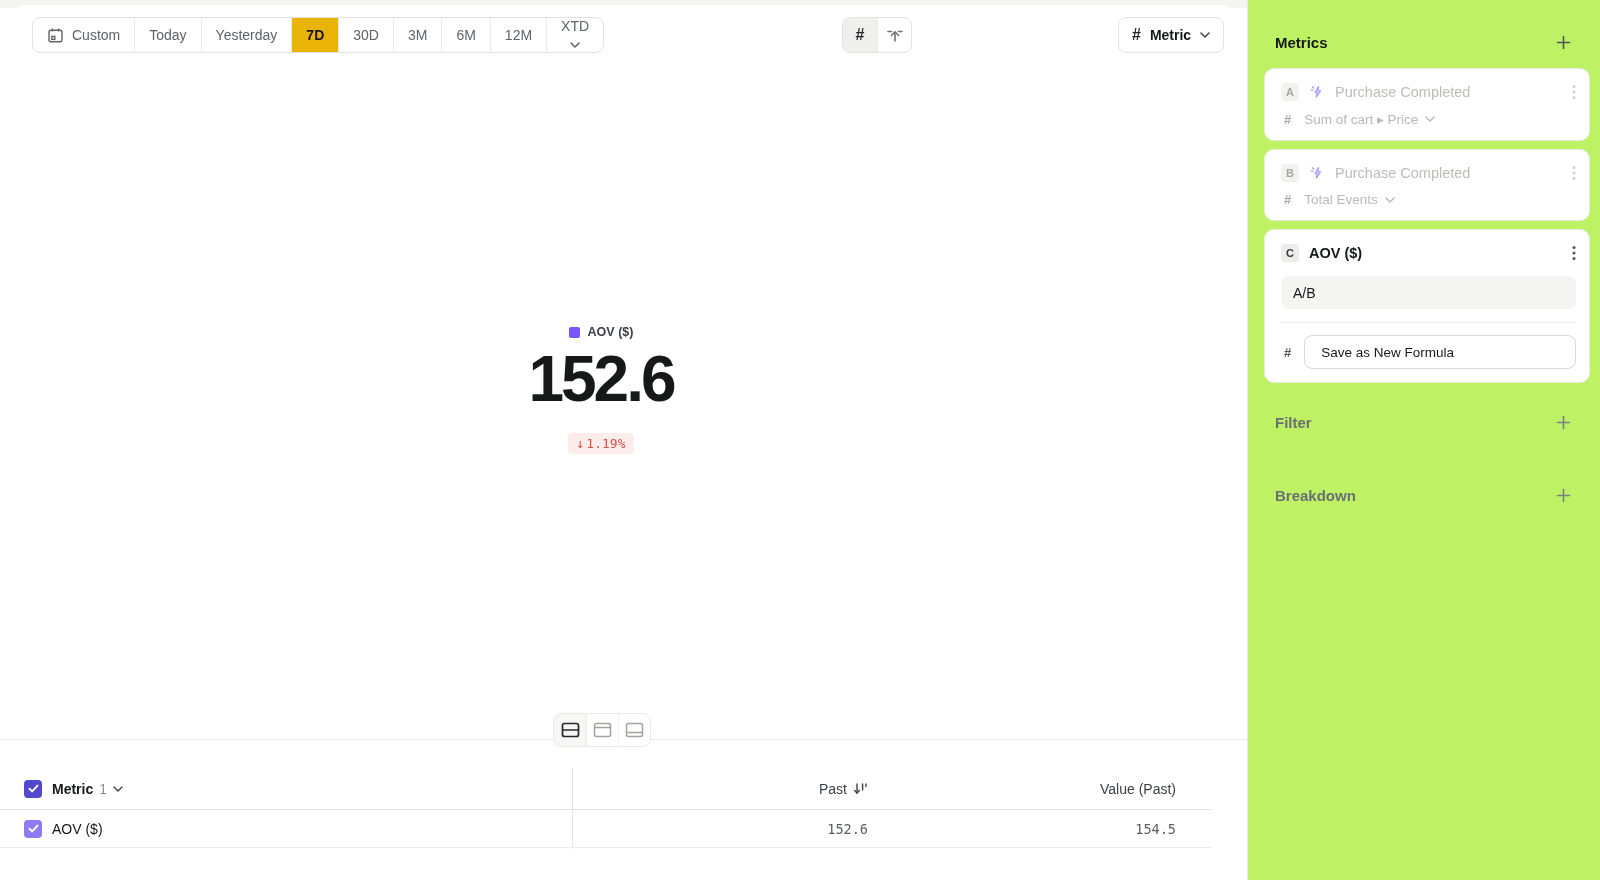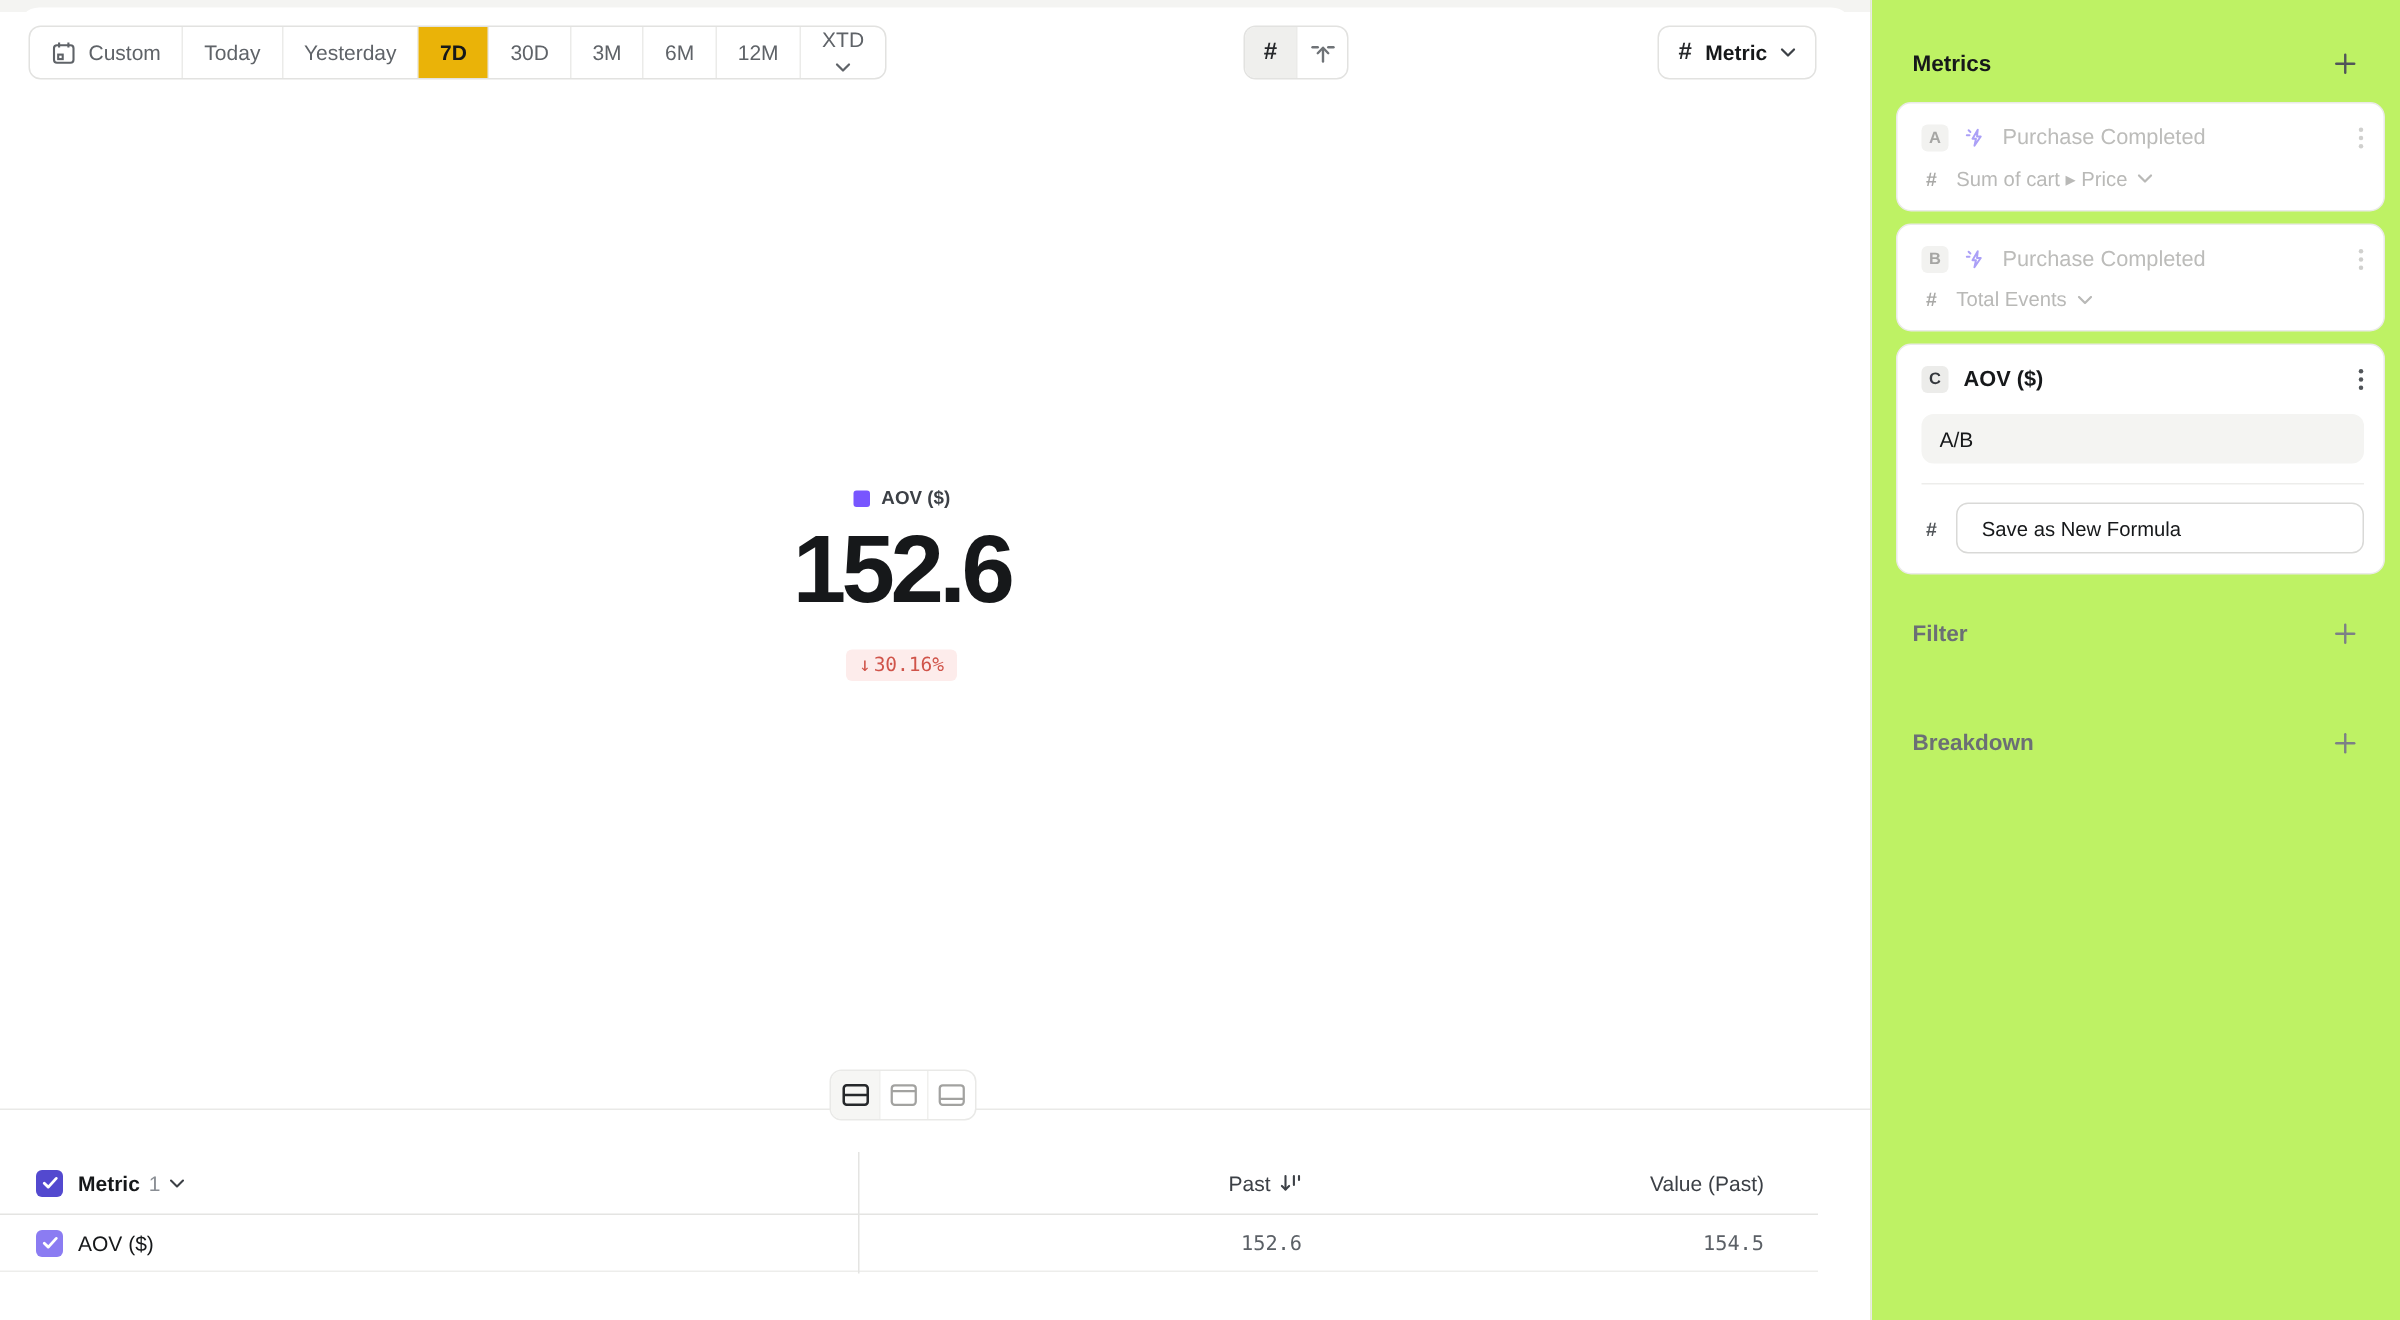--- a/index.html
+++ b/index.html
@@ -11,21 +11,21 @@
   .main { position:absolute; left:0; top:0; width:1247px; height:880px; background:#fff; }
   .sidebar { position:absolute; left:1247px; top:0; width:353px; height:880px;
     background:#bef264; border-left:1px solid #e9e9e7; }
 
   
   .top-strip { position:absolute; top:0; left:0; width:1247px; height:8px; background:#f4f4f2; }
   .top-card { position:absolute; top:5px; left:12px; width:1223px; height:44px;
     background:#fff; border-radius:14px 14px 0 0; }
 
   
-  .toolbar { position:absolute; top:17px; left:3px; width:1247px; height:27px; }
+  .toolbar { position:absolute; top:17px; left:16px; width:1247px; height:27px; }
   .range-group { position:absolute; left:16px; top:0; height:36px; display:flex;
     border:1px solid #e2e2e0; border-radius:8px; background:#fff; overflow:hidden; }
   .range-item { display:flex; align-items:center; gap:8px; padding:0 14px; font-size:14px;
     color:#5f6368; border-right:1px solid #ebebe9; cursor:pointer; white-space:nowrap; }
   .range-item:last-child { border-right:none;flex-direction:column; }
   .range-item.selected { background:#eab308; color:#16181a; font-weight:700; }
   .chev { display:inline-block; }
 
   .compare-pill { position:absolute; left:580px; top:0; height:36px; display:flex;
     align-items:center; gap:10px; padding:0 12px 0 16px; border:1px solid #e2e2e0;
@@ -198,21 +198,21 @@
   </div>
 
   <div class="legend">
     <span class="legend-swatch" id="legend-swatch" style="background: rgb(120, 86, 255);"></span>
     <span class="legend-label">AOV ($)</span>
   </div>
   <div class="hero-number">152.6</div>
   <div class="delta-badge">
     <span class="delta-inner mono" id="delta-inner" style="background: rgb(253, 236, 235); color: rgb(208, 84, 74);">
       <span>↓</span>
-      <span>30.16%</span>
+      <span>1.19%</span>
     </span>
   </div>
 
   <div class="split-divider"></div>
   <div class="layout-toggle">
     <div class="layout-cell selected">
       <span>
         <svg width="19" height="16" viewBox="0 0 19 16" fill="none" stroke="#26282b" stroke-width="1.7">
           <rect x="1.5" y="1.5" width="16" height="13" rx="2"></rect>
             <line x1="1.5" y1="8" x2="17.5" y2="8"></line>

